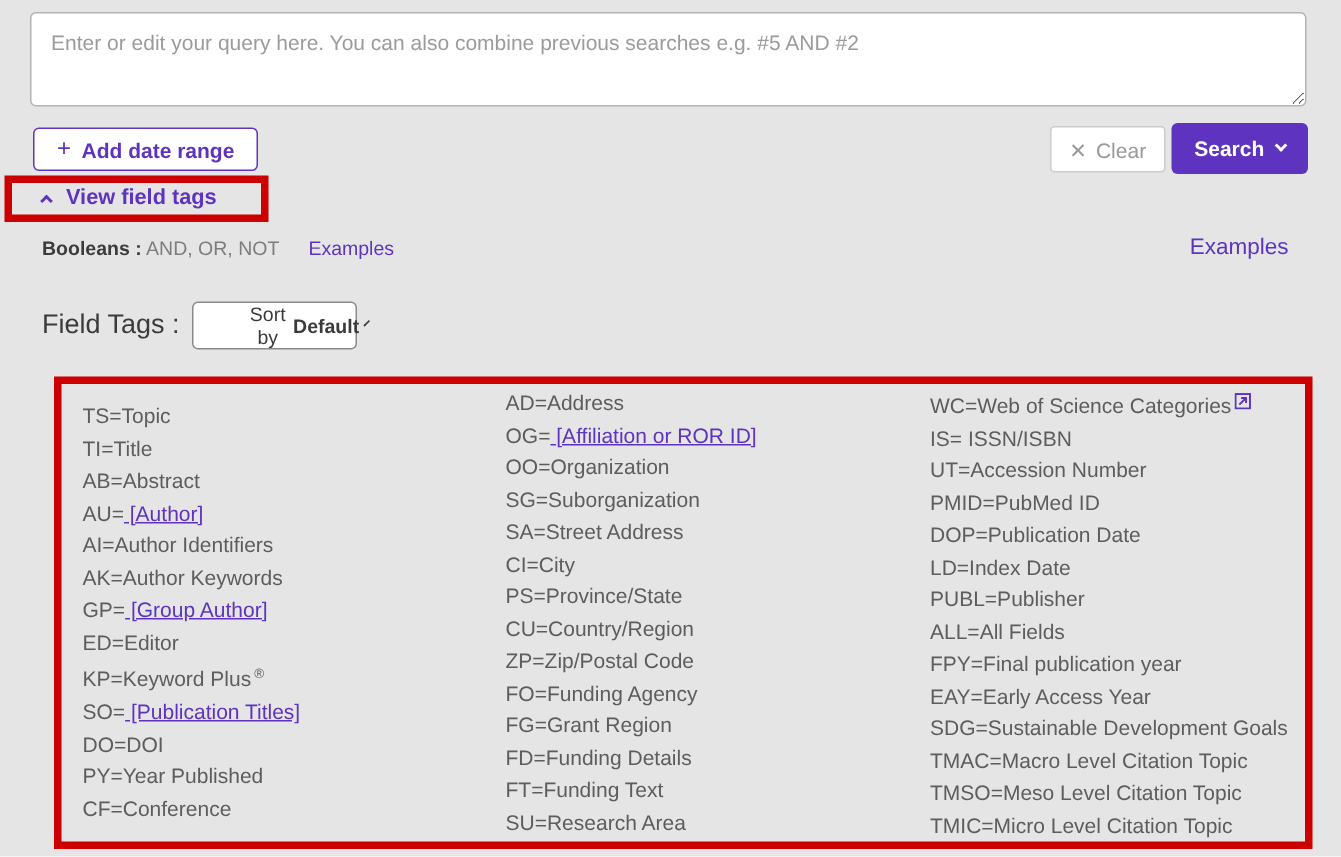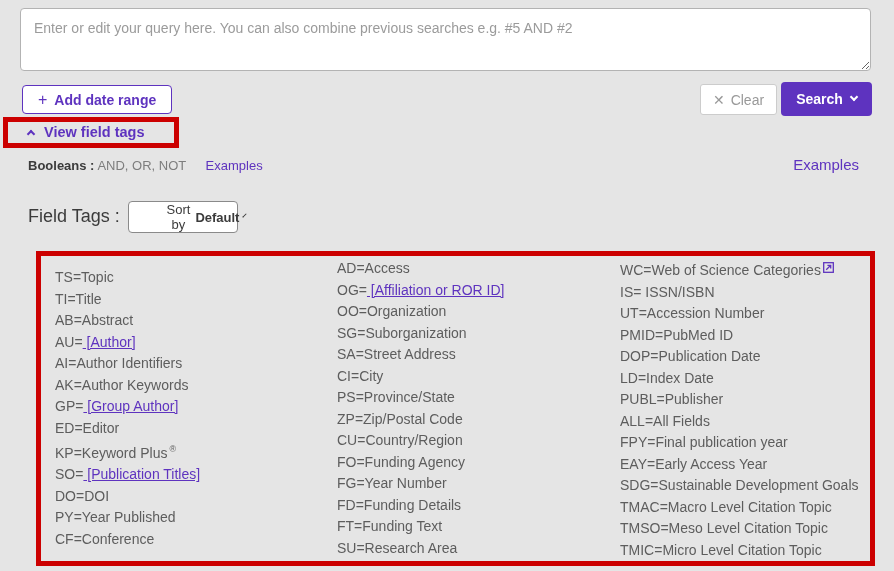--- a/index.html
+++ b/index.html
@@ -165,31 +165,31 @@
         <div class="tag-item"><span>AK=Author Keywords</span></div>
         <div class="tag-item"><span>GP=</span><a class="tag-link"> [Group Author]</a></div>
         <div class="tag-item"><span>ED=Editor</span></div>
         <div class="tag-item"><span>KP=Keyword Plus</span><sup>®</sup></div>
         <div class="tag-item"><span>SO=</span><a class="tag-link"> [Publication Titles]</a></div>
         <div class="tag-item"><span>DO=DOI</span></div>
         <div class="tag-item"><span>PY=Year Published</span></div>
         <div class="tag-item"><span>CF=Conference</span></div>
       </div>
     <div class="tag-col tag-col-2">
-        <div class="tag-item"><span>AD=Access</span></div>
+        <div class="tag-item"><span>AD=Address</span></div>
         <div class="tag-item"><span>OG=</span><a class="tag-link"> [Affiliation or ROR ID]</a></div>
         <div class="tag-item"><span>OO=Organization</span></div>
         <div class="tag-item"><span>SG=Suborganization</span></div>
         <div class="tag-item"><span>SA=Street Address</span></div>
         <div class="tag-item"><span>CI=City</span></div>
         <div class="tag-item"><span>PS=Province/State</span></div>
+        <div class="tag-item"><span>CU=Country/Region</span></div>
         <div class="tag-item"><span>ZP=Zip/Postal Code</span></div>
-        <div class="tag-item"><span>CU=Country/Region</span></div>
         <div class="tag-item"><span>FO=Funding Agency</span></div>
-        <div class="tag-item"><span>FG=Year Number</span></div>
+        <div class="tag-item"><span>FG=Grant Region</span></div>
         <div class="tag-item"><span>FD=Funding Details</span></div>
         <div class="tag-item"><span>FT=Funding Text</span></div>
         <div class="tag-item"><span>SU=Research Area</span></div>
       </div>
     <div class="tag-col tag-col-3">
         <div class="tag-item"><span>WC=Web of Science Categories</span><span class="ext-icon"><svg width="11" height="11" viewBox="0 0 12 12">
               <rect x="0.75" y="0.75" width="10.5" height="10.5" fill="none" stroke="#5e33bf" stroke-width="1.4"></rect>
               <path d="M3.5 8.5 L8.2 3.8 M4.8 3.6 H8.4 V7.2" fill="none" stroke="#5e33bf" stroke-width="1.4"></path>
             </svg></span></div>
         <div class="tag-item"><span>IS= ISSN/ISBN</span></div>

